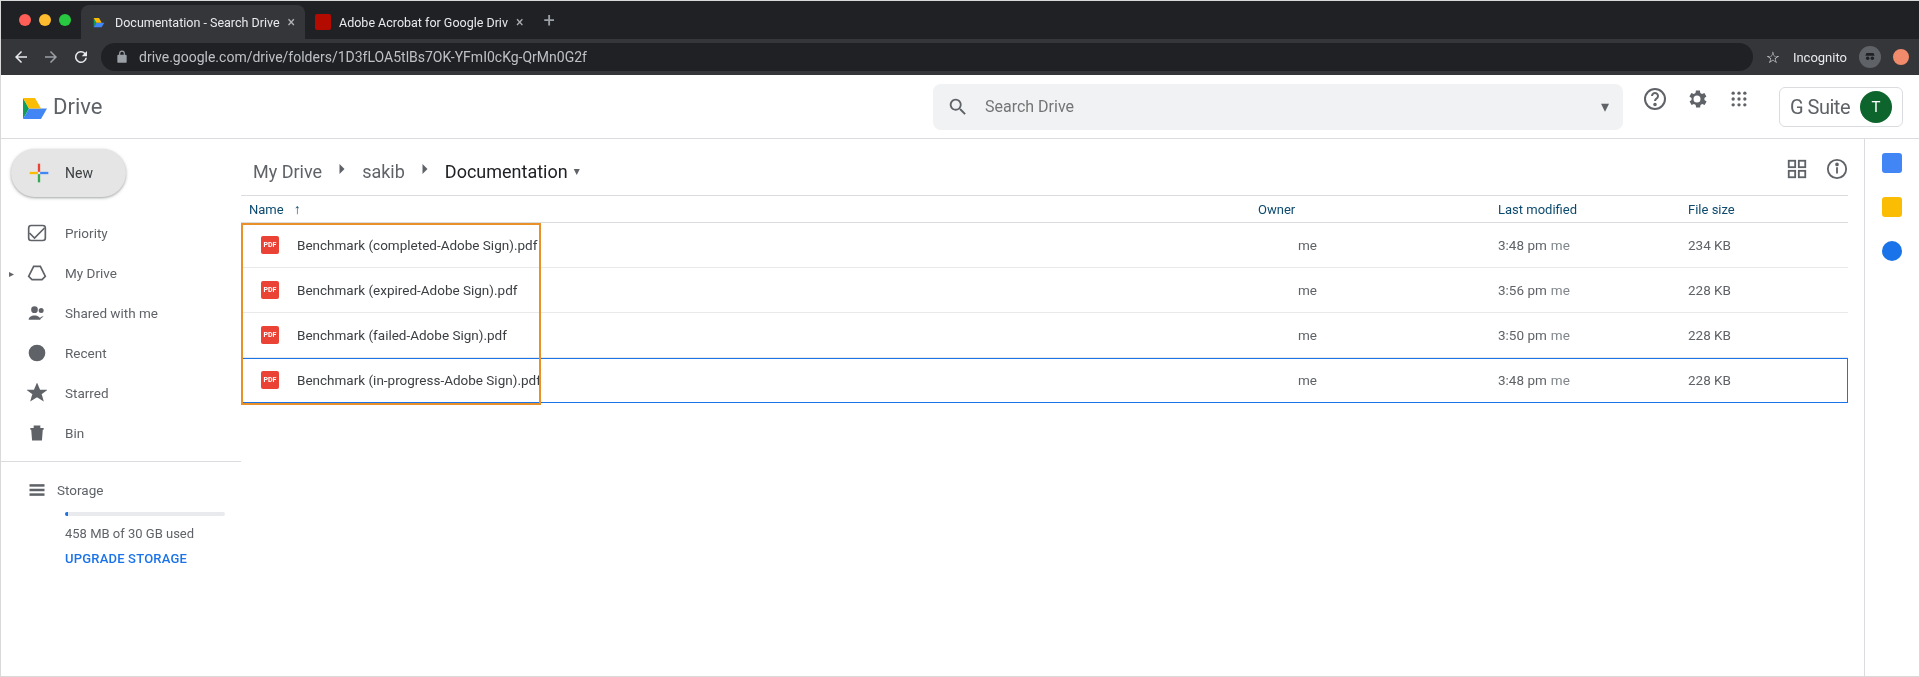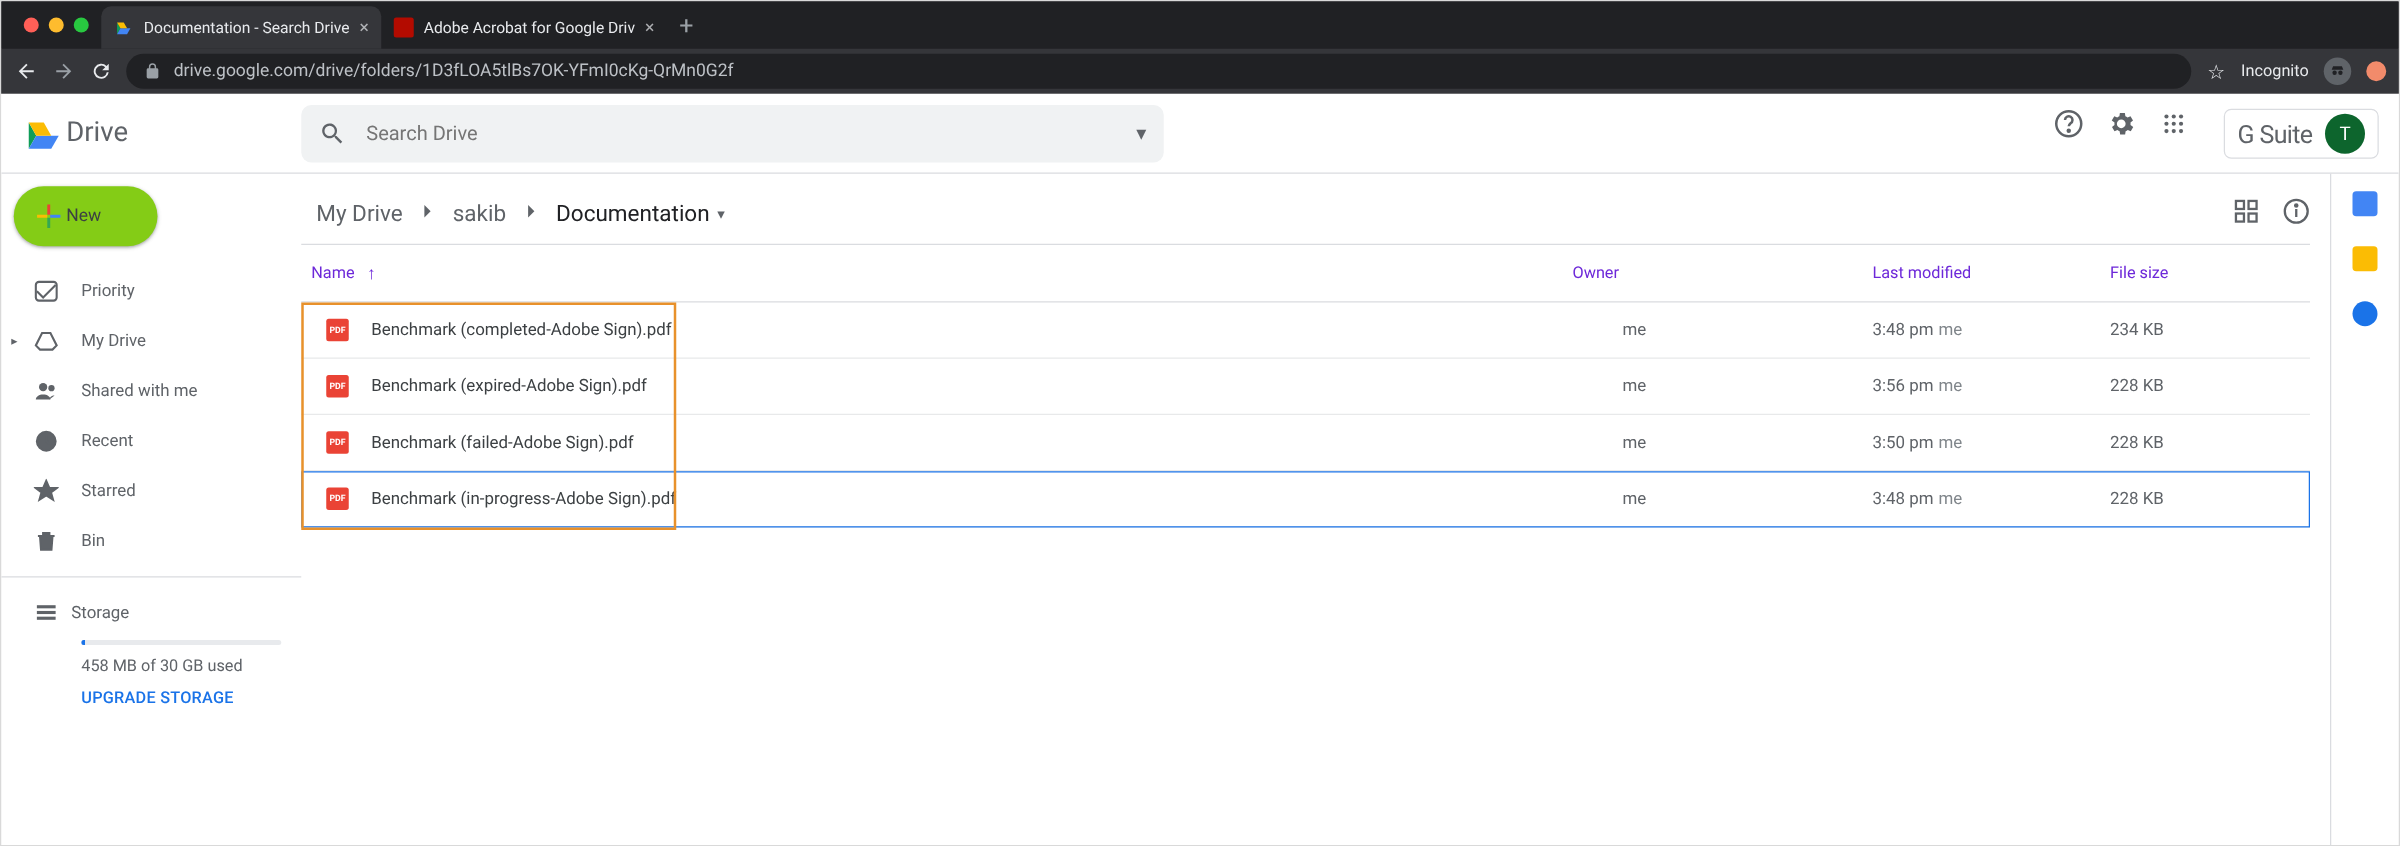--- a/index.html
+++ b/index.html
@@ -24,35 +24,35 @@
   .nav-icn.active { color: #e8eaed; }
   .addr-field { flex: 1; display: flex; align-items: center; gap: 10px; background: #202124; border-radius: 20px; height: 28px; padding: 0 14px; color: #9aa0a6; font-size: 14px; }
   .addr-field .urltext { color: #bdc1c6; }
   .addr-right { display: flex; align-items: center; gap: 12px; color: #e8eaed; font-size: 13px; }
   .incognito-badge { width: 22px; height: 22px; border-radius: 50%; background: #5f6368; display: flex; align-items: center; justify-content: center; }
   .ext-icn { width: 16px; height: 16px; border-radius: 50%; background: #f28b6b; border: 2px solid #f28b6b; }
 
   
   .app { display: flex; height: 64px; align-items: center; padding: 0 16px; border-bottom: 1px solid #dadce0; background: #fff; }
   .logo { display: flex; align-items: center; gap: 0; width: 224px; color: #5f6368; font-size: 22px; }
-  .search-wrap { flex: 1; display: flex; justify-content: flex-start; }
+  .search-wrap { flex: 1; display: flex; justify-content: flex-end; }
   .search { display: flex; align-items: center; background: #f0f2f3; border-radius: 8px; height: 46px; width: 690px; padding: 0 14px; gap: 16px; }
   .search svg { fill: #5f6368; }
   .search-input { flex: 1; border: none; background: transparent; font-size: 16px; color: #5f6368; outline: none; }
   .search .caret { color: #5f6368; }
   .hdr-icons { display: flex; align-items: flex-start; gap: 18px; margin-left: 20px; }
   .hdr-icn { width: 24px; height: 24px; color: #5f6368; display: flex; align-items: center; justify-content: center; }
   .gsuite { border: 1px solid #dadce0; border-radius: 6px; height: 40px; display: flex; align-items: center; padding: 0 10px; gap: 10px; margin-left: 10px; }
   .gsuite-text { color: #5f6368; font-size: 20px; letter-spacing: -.5px; }
   .avatar { width: 32px; height: 32px; border-radius: 50%; background: #0d652d; color: #fff; display: flex; align-items: center; justify-content: center; font-size: 15px; }
 
   
   .content { display: flex; height: calc(677px - 38px - 36px - 64px); }
   .sidebar { width: 240px; padding-top: 10px; }
-  .new-btn { display: flex; align-items: center; margin: 0 0 10px 10px; width: 115px; height: 48px; border-radius: 24px; background: #84cc16; box-shadow: 0 1px 2px rgba(60,64,67,.3), 0 1px 3px 1px rgba(60,64,67,.15); padding-left: 14px; font-size: 14px; color: #3c4043; }
+  .new-btn { display: flex; align-items: center; gap: 12px; margin: 0 0 10px 10px; width: 115px; height: 48px; border-radius: 24px; background: #e5e5e5; box-shadow: 0 1px 2px rgba(60,64,67,.3), 0 1px 3px 1px rgba(60,64,67,.15); padding-left: 14px; font-size: 14px; color: #3c4043; }
   .nav-items { padding-top: 6px; }
   .nav-item { display: flex; align-items: center; gap: 18px; height: 40px; padding-left: 26px; color: #5f6368; font-size: 13.5px; border-radius: 0 20px 20px 0; }
   .nav-item .chev { position: absolute; left: 8px; font-size: 10px; color: #5f6368; }
   .nav-item.relpos { position: relative; }
   .nav-item svg { width: 20px; height: 20px; fill: #5f6368; flex-shrink:0; }
   .divider { height: 1px; background: #dadce0; margin: 8px 0; }
   .storage { padding-left: 26px; }
   .storage-label { font-size: 13.5px; color: #5f6368; display:flex; align-items:center; gap:10px; height:40px;}
   .storage-bar { width: 160px; height: 4px; background: #e8eaed; border-radius: 2px; margin: 2px 0 10px 38px; overflow:hidden;}
   .storage-fill { height: 100%; width: 2%; background: #1a73e8; }
@@ -60,21 +60,21 @@
   .upgrade { font-size: 13px; color: #1a73e8; margin: 10px 0 0 38px; font-weight: 500; letter-spacing: .2px;}
 
   .main { flex: 1; padding: 8px 16px 0 0; border-right:1px solid #dadce0; }
   .crumbs-row { display: flex; align-items: center; height: 48px; padding-left: 8px; }
   .crumbs { display: flex; align-items: center; gap: 6px; font-size: 18px; color: #5f6368; flex: 1; }
   .crumb { padding: 4px 4px; border-radius: 4px; }
   .crumb.last { color: #202124; display:flex; align-items:center; gap:6px;}
   .crumb-sep { color: #5f6368; }
   .view-icons { display: flex; gap: 18px; color: #5f6368; }
 
-  .list-header { display: flex; align-items: center; height: 47px; border-top: 1px solid #dadce0; border-bottom: 1px solid #dadce0; font-size: 13px; color: #6d28d9; padding-left: 8px; }
+  .list-header { display: flex; align-items: center; height: 28px; border-top: 1px solid #dadce0; border-bottom: 1px solid #dadce0; font-size: 13px; color: #0c4a6e; padding-left: 8px; }
   .col-name { flex: 1; display: flex; align-items: center; gap: 10px; }
   .col-owner { width: 200px; }
   .col-mod { width: 190px; margin-left: 40px; }
   .col-size { width: 160px; }
   .arrow-up { font-size: 14px; }
 
   .rows { position: relative; }
   .row { display: flex; align-items: center; height: 45px; border-bottom: 1px solid #e8e9ea; font-size: 13.5px; color: #3c4043; padding-left: 20px; }
   .row .fname { flex: 1; display: flex; align-items: center; gap: 18px; }
   .row .pdf-icn { width: 18px; height: 18px; background: #ea4335; border-radius: 2px; color: #fff; font-size: 7px; font-weight: 700; display: flex; align-items: center; justify-content: center; }

